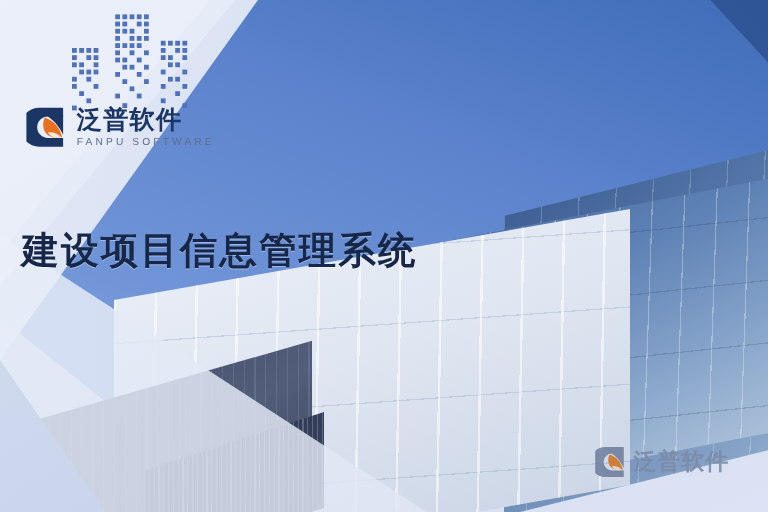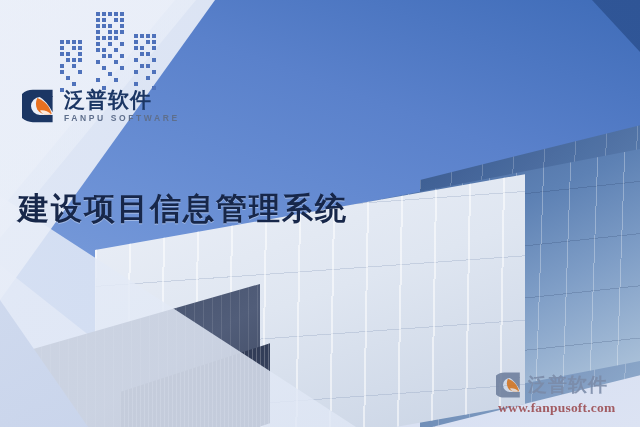--- a/index.html
+++ b/index.html
@@ -112,21 +112,21 @@
     display:flex;align-items:center;gap:6px;
   }
   #brand .mark{width:36px;height:36px;flex:0 0 36px;}
   #brand .wordmark{display:flex;flex-direction:column;line-height:1;}
   #brand .cn{
     font-family:"DejaVu Sans","Liberation Sans",sans-serif;
     font-size:21px;font-weight:700;color:#1b3664;letter-spacing:1px;
   }
   #brand .en{
     font-family:"Liberation Sans",sans-serif;
-    font-size:8.5px;font-weight:700;color:#5f6f8c;
+    font-size:8.5px;font-weight:400;color:#5f6f8c;
     letter-spacing:2.6px;margin-top:3px;
   }
 
   
   #page-title{
     position:absolute;left:18px;top:188px;
     font-family:"DejaVu Serif","Liberation Serif",serif;
     font-size:31px;font-weight:700;color:#17274a;
     letter-spacing:2px;white-space:nowrap;
     text-shadow:0 1px 0 rgba(255,255,255,.35);
@@ -280,16 +280,15 @@
   <div id="watermark">
     <div class="wm-row">
       <svg class="wm-mark" viewBox="0 0 40 40">
         <path d="M12 2 L34 2 L34 10 L20 10 A10 10 0 0 0 20 30 L34 30 L34 38 L12 38 A18 18 0 0 1 12 2 Z" fill="#6e7f9d"></path>
         <path d="M18 9 L34 9 L34 27 C30 19 25 13 18 9 Z" fill="#6e7f9d"></path>
         <path d="M17 11 C26 14 31 21 33 29 C27 31 20 29 17 24 C15 20 15 15 17 11 Z" fill="#d2731f"></path>
         <path d="M20 25 C24 24 29 26 32 29 C27 31 22 29 20 25 Z" fill="#e9eef6" opacity=".8"></path>
       </svg>
       <span class="wm-cn">泛普软件</span>
     </div>
-    <span class="wm-url">www.fanpusoft.com</span>
   </div>
 
 </div>
 
 </body></html>

